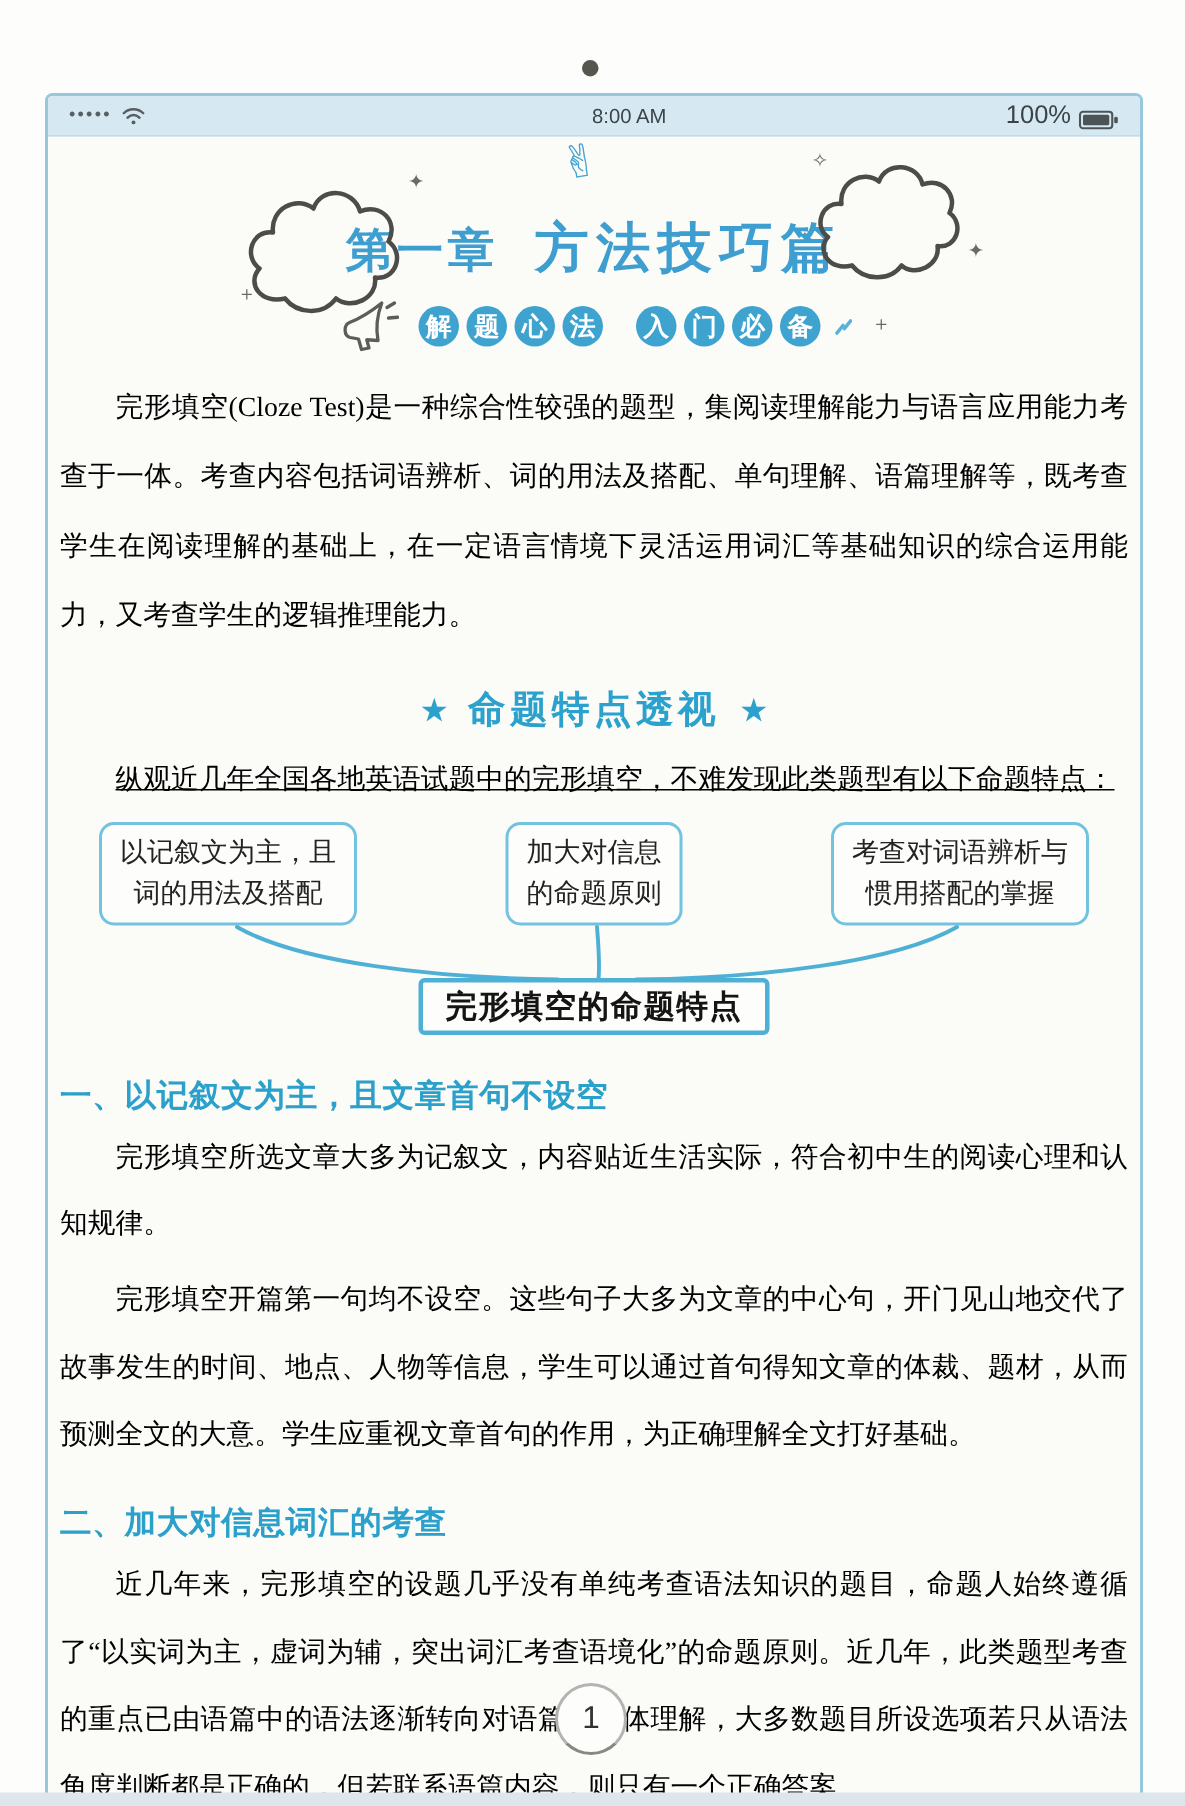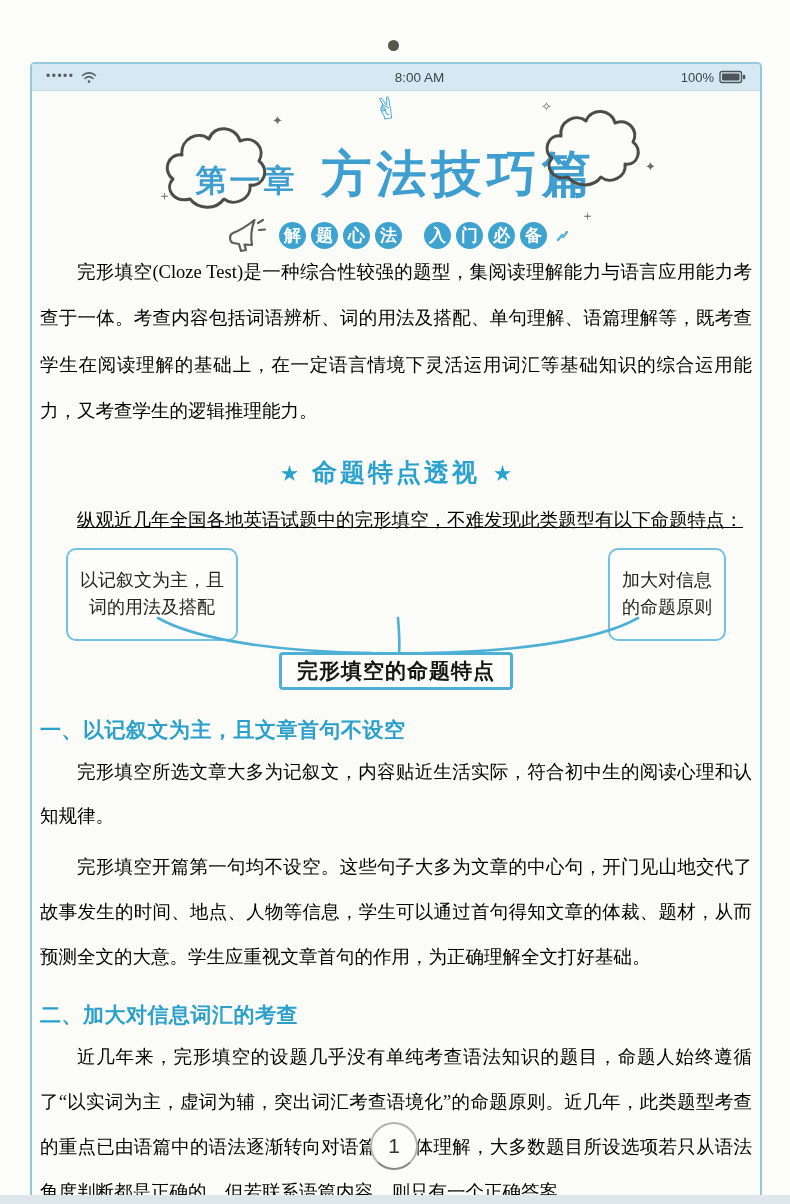--- a/index.html
+++ b/index.html
@@ -11,47 +11,47 @@
   .screen{
     position:absolute;left:30px;top:62px;width:732px;height:1134px;box-sizing:border-box;
     border:2px solid #96c8dd;border-bottom:none;border-radius:5px 5px 0 0;
     background:#fbfbf8;overflow:hidden;
   }
   
   .statusbar{height:26px;background:#d6e9f3;border-bottom:1px solid #c2dbe9;display:flex;align-items:center;padding:0 14px;position:relative;}
   .sb-left{display:flex;align-items:center;gap:6px;z-index:1;}
   .dots{font-size:12px;letter-spacing:1.5px;color:#575f64;line-height:1;padding-bottom:2px;}
   .sb-time{position:absolute;left:0;right:0;text-align:center;font-size:13.5px;color:#3c4449;margin-left:47px;}
-  .sb-right{margin-left:auto;display:flex;align-items:flex-start;gap:5px;font-size:13px;color:#3c4449;z-index:1;}
+  .sb-right{margin-left:auto;display:flex;align-items:flex-end;gap:5px;font-size:17px;color:#3c4449;z-index:1;}
   
   .page{padding:4px 8px 0;}
   .title-cluster{position:relative;height:148px;}
   .cloud{position:absolute;}
   .cloud-left{left:120px;top:18px;}
   .cloud-right{right:108px;top:2px;}
   .sparkle{position:absolute;color:#6a6a66;font-size:13px;}
   .hand-icon{position:absolute;left:334px;top:-4px;color:#44a4d2;font-size:30px;transform:rotate(-10deg);font-family:"DejaVu Sans",sans-serif;}
   .chapter-line{text-align:center;padding-top:46px;color:#3f9ed0;white-space:nowrap;}
   .chapter-label{font-size:31px;font-weight:bold;letter-spacing:3px;}
-  .chapter-title{font-size:50px;font-weight:bold;letter-spacing:5px;margin-left:24px;}
+  .chapter-title{font-size:36px;font-weight:bold;letter-spacing:5px;margin-left:24px;}
   .badge-row{display:flex;justify-content:center;align-items:center;gap:5px;margin-top:8px;}
   .badge{width:27px;height:27px;border-radius:50%;background:#3fa3cf;color:#fff;font-size:17px;font-weight:bold;display:flex;align-items:center;justify-content:center;}
   .badge-gap{width:12px;}
   .megaphone{margin-right:8px;}
   
   .bodytext{font-family:"Liberation Serif",serif;font-size:18.5px;color:#000000;text-align:justify;margin:0;}
   .intro{margin-top:6px;line-height:2.5;text-indent:2em;}
   .star-header{display:flex;justify-content:center;align-items:center;gap:14px;margin-top:22px;color:#2ba2cd;font-weight:bold;}
   .star-header .title{font-size:25px;letter-spacing:3px;}
   .star-header .star{font-size:19px;padding-top:2px;}
   .lead{margin-top:16px;line-height:1.65;text-indent:2em;text-decoration:underline;}
   
   .diagram{position:relative;height:146px;margin-top:12px;}
   .d-row{display:flex;justify-content:space-between;padding:0 26px;align-items:flex-start;}
-  .d-box{border:2px solid #72c2e0;border-radius:10px;padding:17px 12px;font-size:18px;line-height:1.55;color:#232321;text-align:center;font-family:"Liberation Serif",serif;background:#fdfdfc;}
+  .d-box{border:2px solid #72c2e0;border-radius:10px;padding:5px 12px;font-size:18px;line-height:1.55;color:#232321;text-align:center;font-family:"Liberation Serif",serif;background:#fdfdfc;}
   .d-svg{position:absolute;left:0;top:68px;width:716px;height:38px;}
   .d-center{position:absolute;left:50%;transform:translateX(-50%);top:104px;border:3px solid #4fb0d6;border-radius:4px;padding:2px 15px;font-weight:bold;font-size:21px;color:#151513;background:#fdfdfc;white-space:nowrap;letter-spacing:1px;}
   
   .sec-h{font-size:21px;font-weight:bold;color:#2aa0cb;margin:22px 0 0;letter-spacing:0.5px;}
   .sec-p{margin-top:6px;line-height:2.42;text-indent:2em;}
   
   .page-circle{position:absolute;left:370px;top:1122px;width:48px;height:48px;box-sizing:border-box;border-radius:50%;border:2px solid #b3b3b0;border-bottom-color:#878783;color:#333;display:flex;align-items:center;justify-content:center;font-size:21px;background:#fdfdfc;}
   .bottom-strip{position:absolute;left:0;bottom:0;width:790px;height:9px;background:#dde6eb;}
   svg{display:block;}
 </style>
@@ -147,20 +147,24 @@
     <div class="diagram">
       <div class="d-row">
         <div class="d-box">
           <div>以记叙文为主，且</div>
           <div>词的用法及搭配</div>
         </div>
         <div class="d-box">
           <div>加大对信息</div>
           <div>的命题原则</div>
         </div>
+        <div class="d-box">
+          <div>考查对词语辨析与</div>
+          <div>惯用搭配的掌握</div>
+        </div>
       </div>
       <svg class="d-svg" viewBox="0 0 716 38" fill="none" stroke="#4fb0d6" stroke-width="2.6" stroke-linecap="round">
         <path d="M118 2 C160 26 250 36 332 37"></path>
         <path d="M358 2 C359 14 360 26 359 37"></path>
         <path d="M598 2 C556 26 466 36 384 37"></path>
       </svg>
       <div class="d-center">完形填空的命题特点</div>
     </div>
 
     <h3 class="sec-h">一、以记叙文为主，且文章首句不设空</h3>

